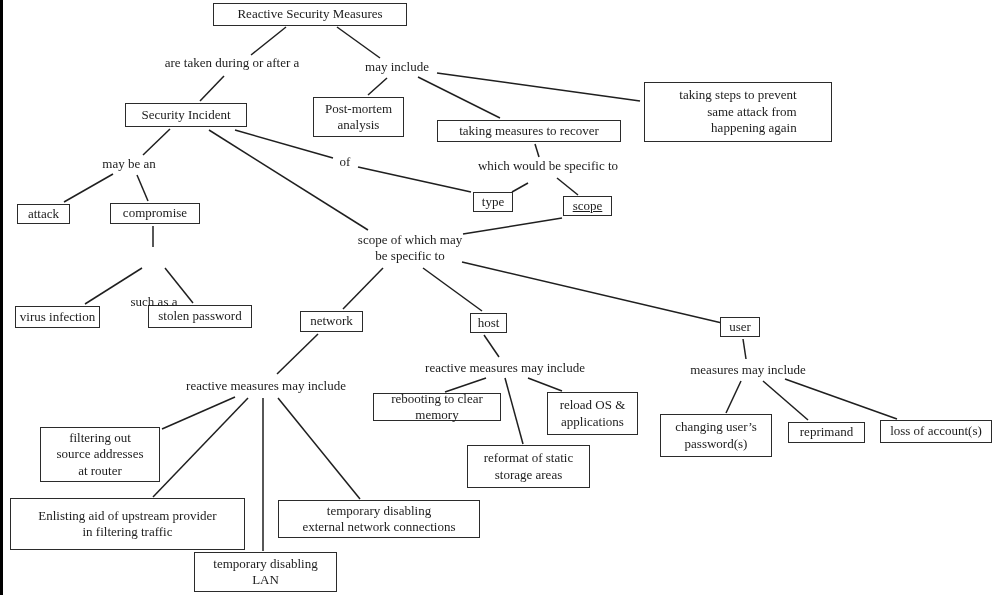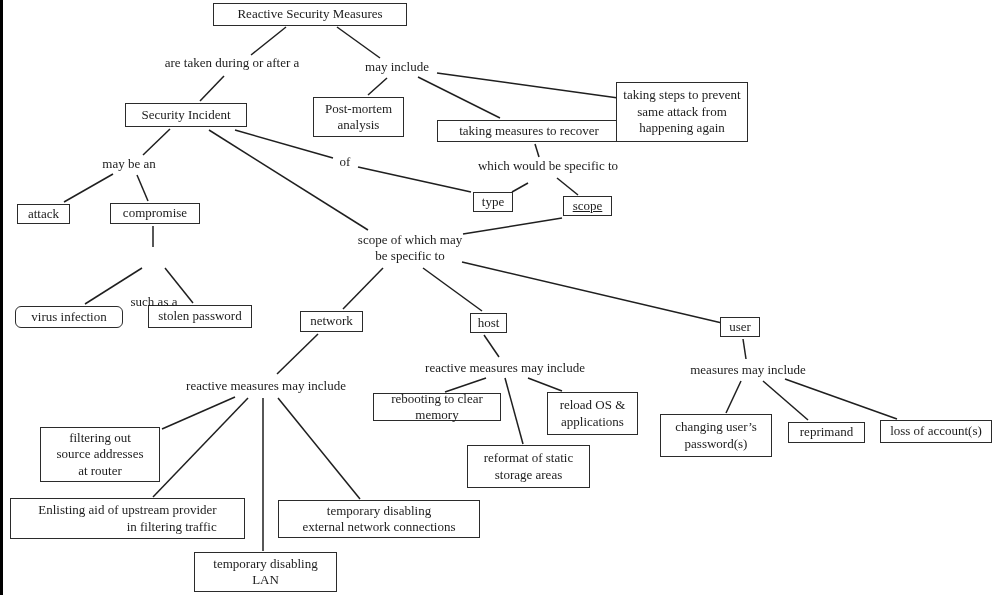--- a/index.html
+++ b/index.html
@@ -75,46 +75,46 @@
     <line x1="741" y1="381" x2="726" y2="413"></line>
     <line x1="763" y1="381" x2="808" y2="420"></line>
     <line x1="785" y1="379" x2="897" y2="419"></line>
   </svg>
 
   <div class="node" style="left:213px;top:3px;width:194px;height:23px;">Reactive Security Measures</div>
   <div class="node" style="left:125px;top:103px;width:122px;height:24px;">Security Incident</div>
   <div class="node" style="left:313px;top:97px;width:91px;height:40px;">Post-mortem
 analysis</div>
   <div class="node" style="left:437px;top:120px;width:184px;height:22px;">taking measures to recover</div>
-  <div class="node" style="left:616px;top:82px;width:132px;height:60px;">taking steps to prevent
+  <div class="node" style="left:644px;top:82px;width:188px;height:60px;text-align:right;">taking steps to prevent
 same attack from
 happening again</div>
   <div class="node" style="left:17px;top:204px;width:53px;height:20px;">attack</div>
   <div class="node" style="left:110px;top:203px;width:90px;height:21px;">compromise</div>
   <div class="node" style="left:473px;top:192px;width:40px;height:20px;">type</div>
   <div class="node" style="left:563px;top:196px;width:49px;height:20px;text-decoration:underline;">scope</div>
-  <div class="node" style="left:15px;top:306px;width:108px;height:22px;border-radius:6px;">virus infection</div>
+  <div class="node" style="left:15px;top:306px;width:85px;height:22px;">virus infection</div>
   <div class="node" style="left:148px;top:305px;width:104px;height:23px;">stolen password</div>
   <div class="node" style="left:300px;top:311px;width:63px;height:21px;">network</div>
   <div class="node" style="left:470px;top:313px;width:37px;height:20px;">host</div>
   <div class="node" style="left:720px;top:317px;width:40px;height:20px;">user</div>
   <div class="node" style="left:373px;top:393px;width:128px;height:28px;">rebooting to clear
 memory</div>
   <div class="node" style="left:547px;top:392px;width:91px;height:43px;">reload OS &amp;
 applications</div>
   <div class="node" style="left:467px;top:445px;width:123px;height:43px;">reformat of static
 storage areas</div>
   <div class="node" style="left:660px;top:414px;width:112px;height:43px;">changing user’s
 password(s)</div>
   <div class="node" style="left:788px;top:422px;width:77px;height:21px;">reprimand</div>
   <div class="node" style="left:880px;top:420px;width:112px;height:23px;">loss of account(s)</div>
   <div class="node" style="left:40px;top:427px;width:120px;height:55px;">filtering out
 source addresses
 at router</div>
-  <div class="node" style="left:10px;top:498px;width:235px;height:41px;text-align:right;">Enlisting aid of upstream provider
+  <div class="node" style="left:10px;top:498px;width:235px;height:52px;">Enlisting aid of upstream provider
 in filtering traffic</div>
   <div class="node" style="left:278px;top:500px;width:202px;height:38px;">temporary disabling
 external network connections</div>
   <div class="node" style="left:194px;top:552px;width:143px;height:40px;">temporary disabling
 LAN</div>
 
   <div class="elabel" style="left:232px;top:63px;">are taken during or after a</div>
   <div class="elabel" style="left:397px;top:67px;">may include</div>
   <div class="elabel" style="left:129px;top:164px;">may be an</div>
   <div class="elabel" style="left:345px;top:162px;">of</div>

